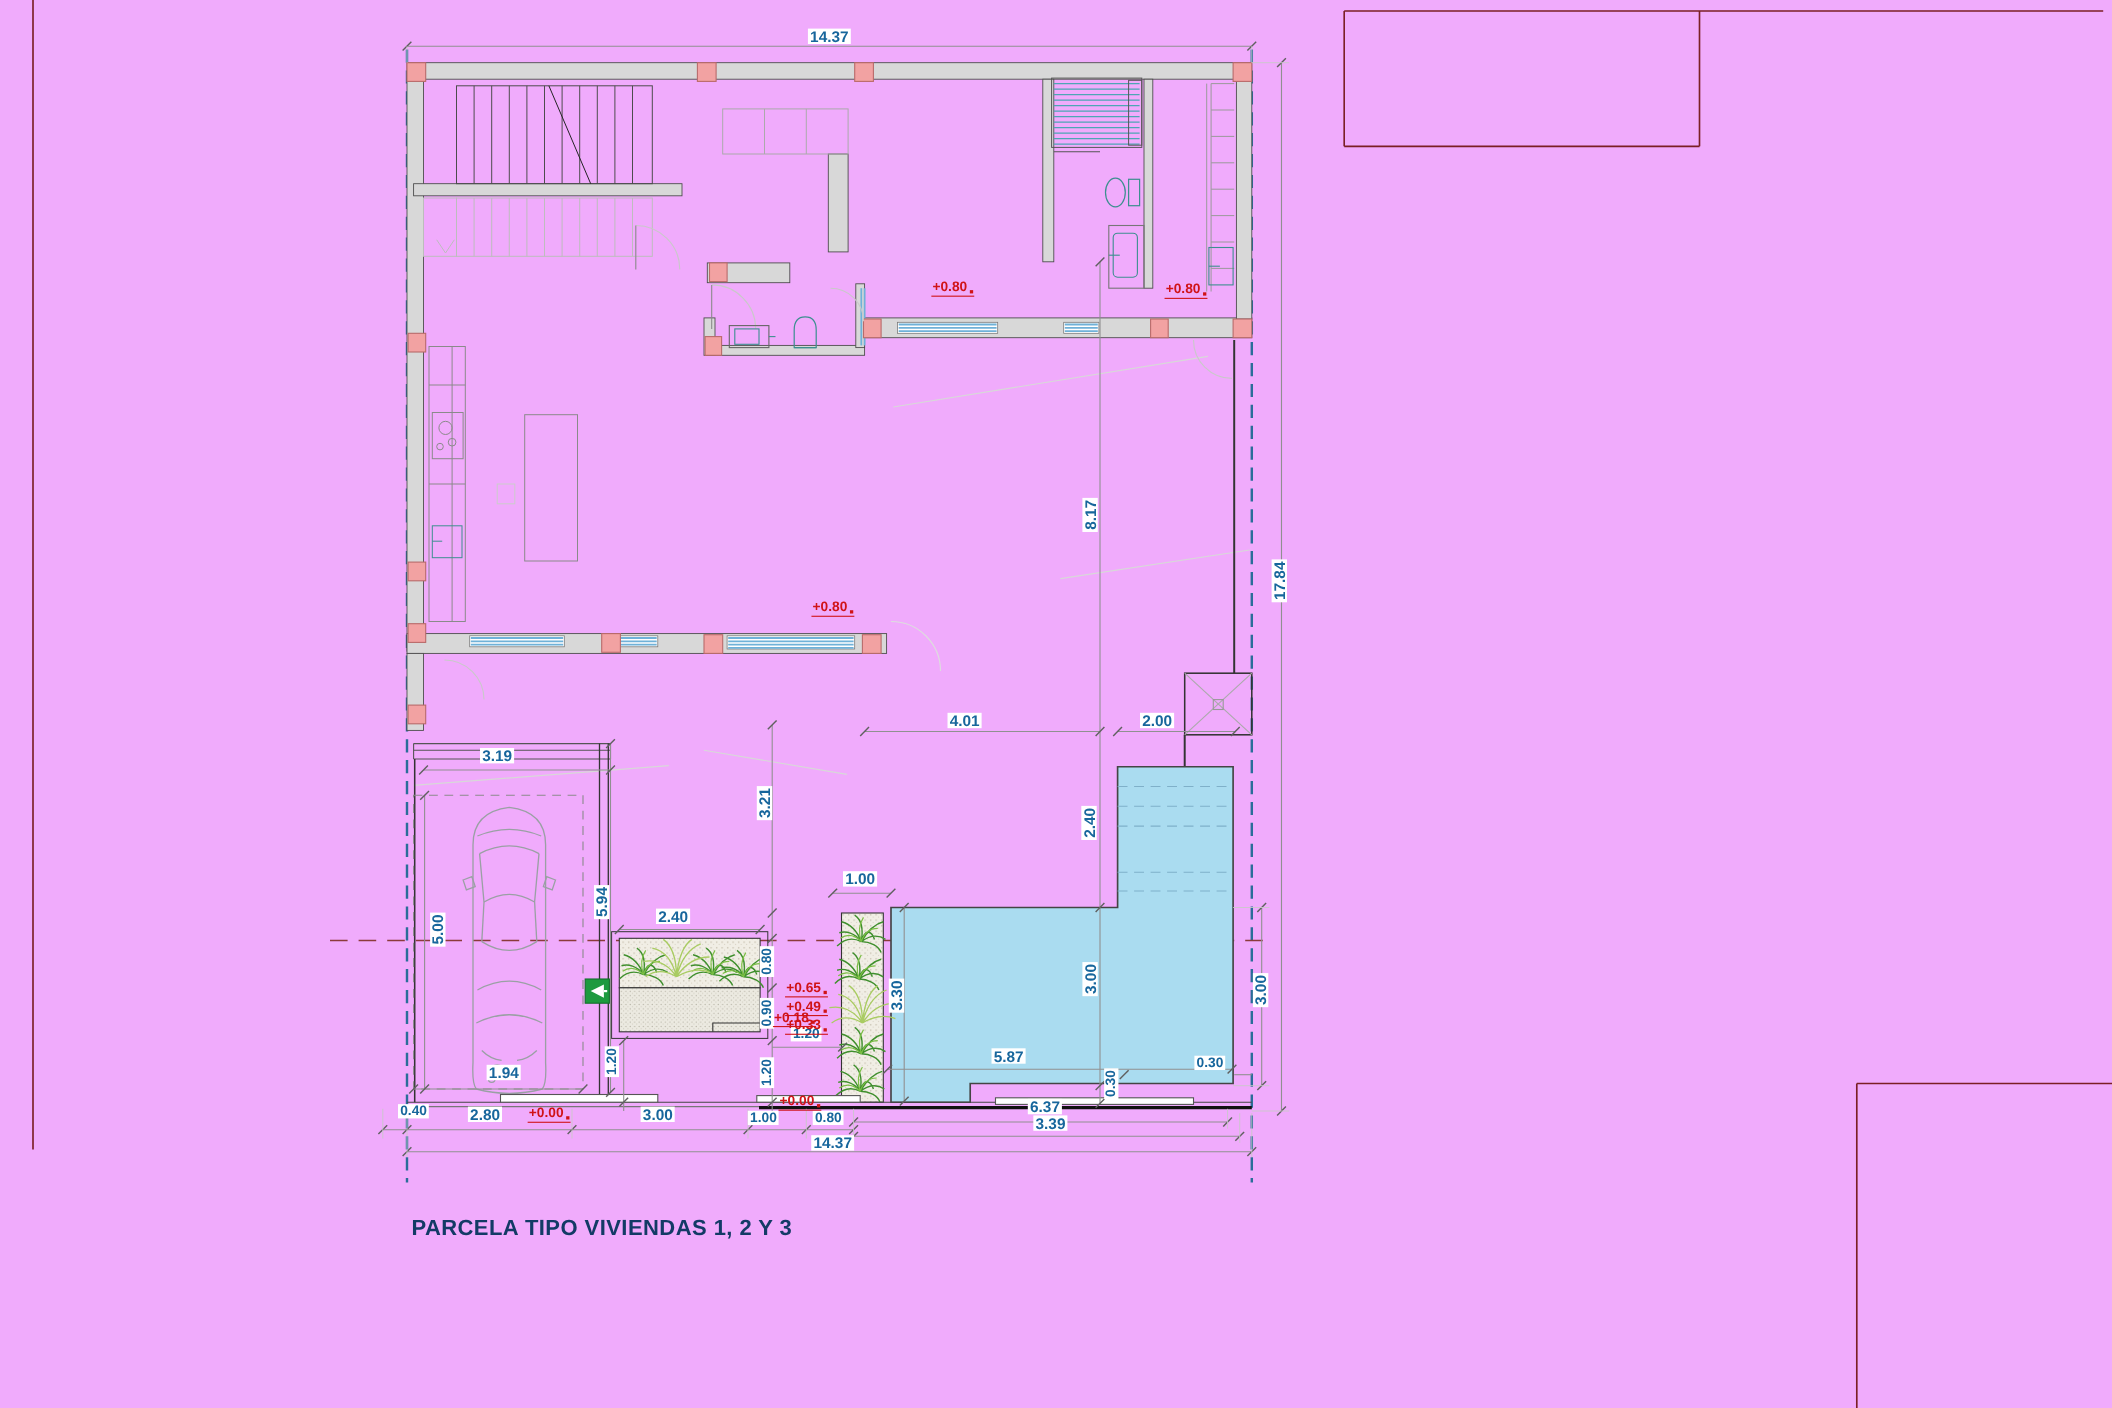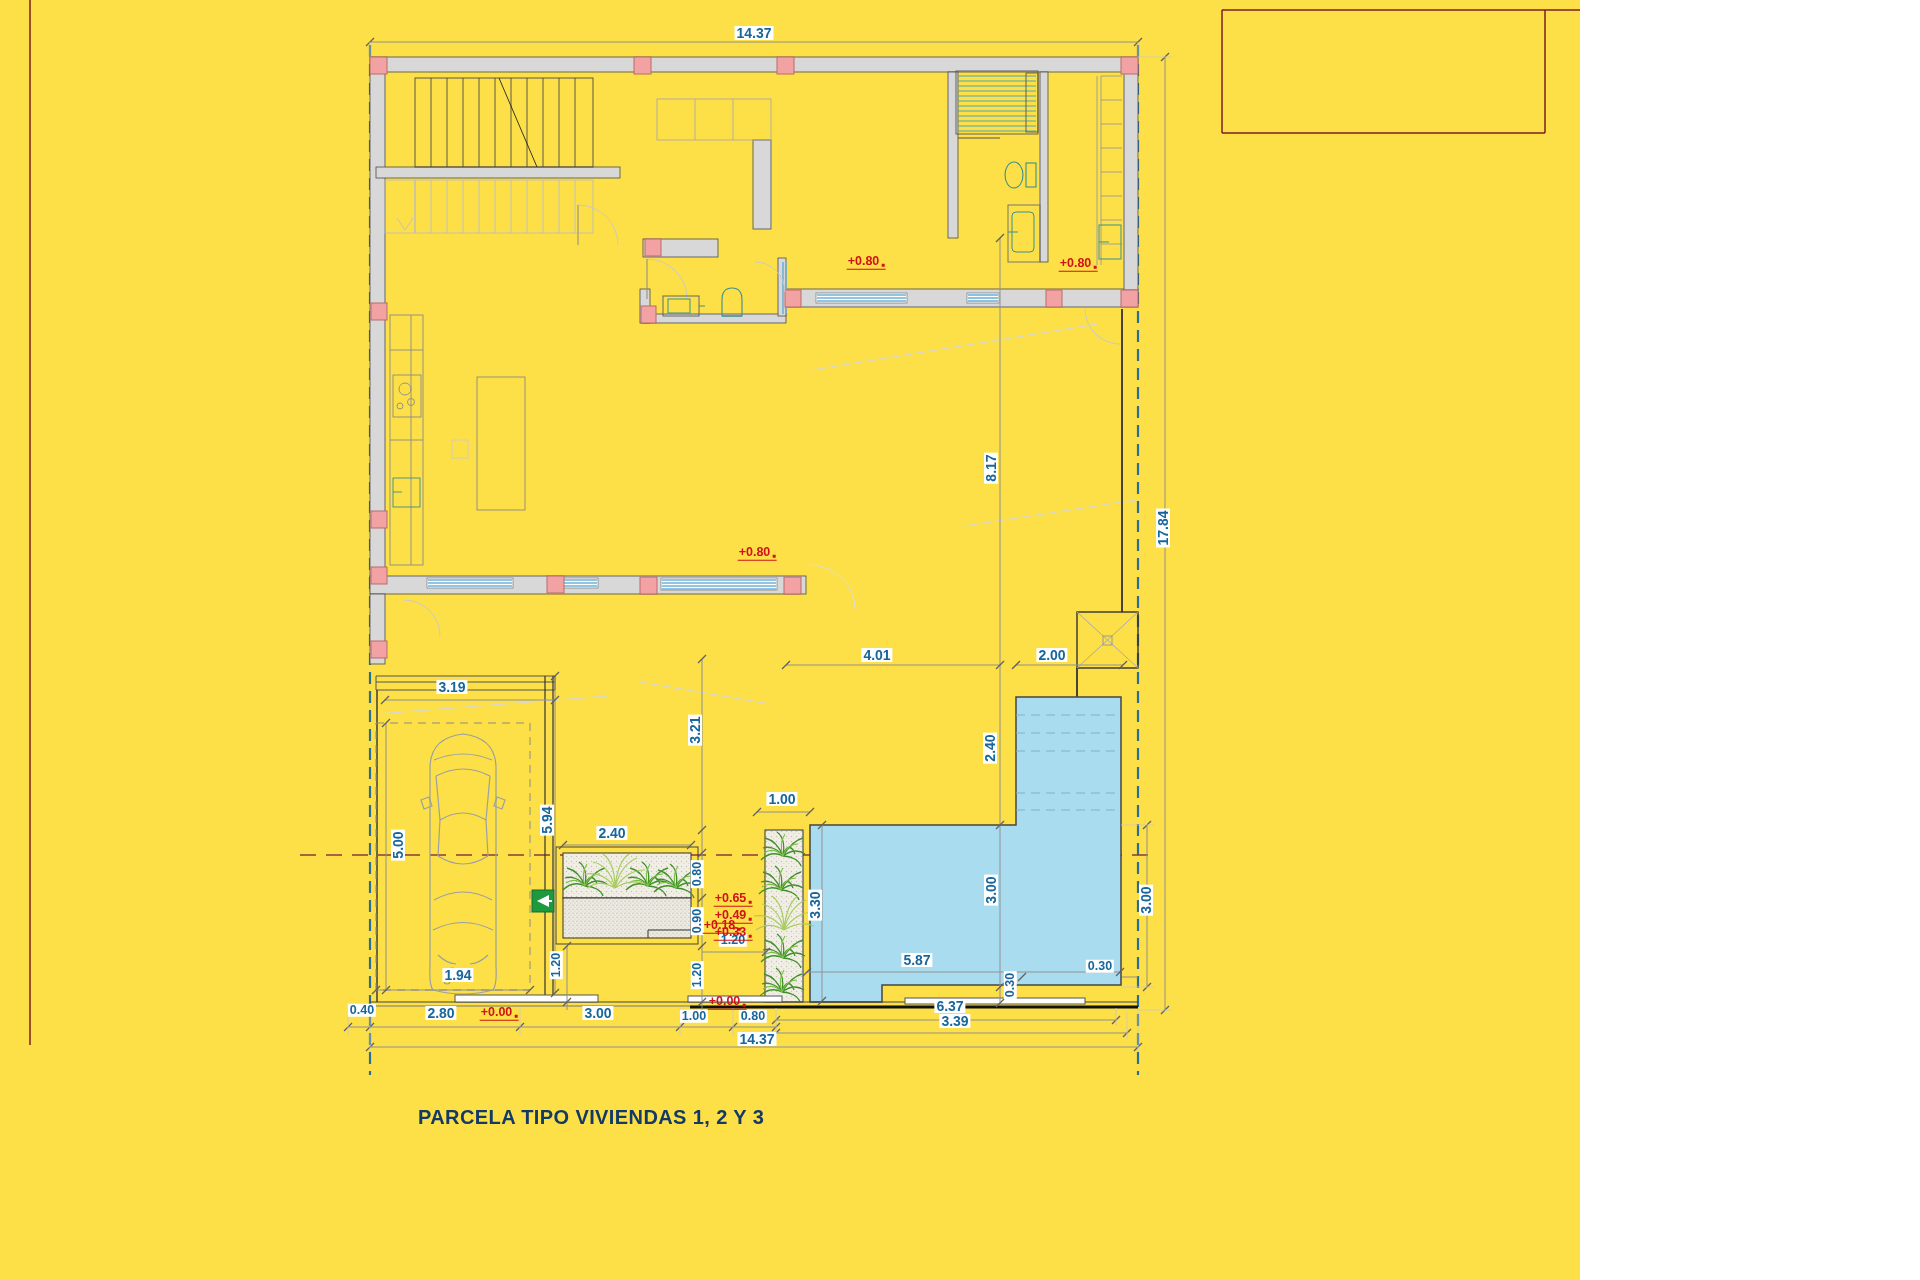--- a/index.html
+++ b/index.html
@@ -1,30 +1,30 @@
 <!DOCTYPE html>
 <html><head>
 <meta charset="utf-8">
 <style>
   html,body{margin:0;padding:0;background:#fff;}
-  #sheet{position:relative;width:1580px;height:1280px;background:#fde047;overflow:hidden;
+  #sheet{position:relative;width:1920px;height:1280px;background:#f0abfc;overflow:hidden;
          font-family:"Liberation Sans",sans-serif;}
   #linework{position:absolute;left:0;top:0;}
   .dim{position:absolute;transform:translate(-50%,-50%);color:#17669c;
        font:700 14px "Liberation Sans",sans-serif;line-height:1;background:#fff;
        padding:0 2px;white-space:nowrap;}
   .dim.v{transform:translate(-50%,-50%) rotate(-90deg);}
   .dim.sm{font-size:12.5px;}
   .lvl{position:absolute;transform:translate(-50%,-50%);color:#d01317;
        font:700 12.5px "Liberation Sans",sans-serif;line-height:1;white-space:nowrap;
        border-bottom:1.5px solid #d01317;padding:0 1px 1px 1px;}
   .lvl::after{content:"";display:inline-block;width:3px;height:3px;background:#d01317;
        margin-left:2px;transform:translateY(2px);}
   #plan-title{position:absolute;left:374px;top:1106px;color:#133a66;
-       font:700 20px "Liberation Sans",sans-serif;letter-spacing:.4px;white-space:nowrap;margin-left:44px;}
+       font:700 20px "Liberation Sans",sans-serif;letter-spacing:.4px;white-space:nowrap;}
 </style>
 </head>
 <body>
 
 <div id="sheet">
 
 <svg id="linework" width="1920" height="1280" viewBox="0 0 1920 1280">
   <defs>
     <pattern id="dots1" width="5" height="5" patternUnits="userSpaceOnUse">
       <rect width="5" height="5" fill="#f1eee5"></rect>
@@ -473,21 +473,21 @@
   <div class="dim" style="left:782px;top:799px">1.00</div>
   <div class="dim v sm" style="left:697px;top:874px">0.80</div>
   <div class="dim v sm" style="left:697px;top:921px">0.90</div>
   <div class="dim v sm" style="left:697px;top:975px">1.20</div>
   <div class="dim sm" style="left:733px;top:940px">1.20</div>
   <div class="dim v sm" style="left:556px;top:965px">1.20</div>
   <div class="dim v" style="left:547px;top:820px">5.94</div>
   <div class="dim" style="left:452px;top:687px">3.19</div>
   <div class="dim v" style="left:398px;top:845px">5.00</div>
   <div class="dim" style="left:458px;top:975px">1.94</div>
-  <div class="dim sm" style="left:362px;top:1010px">0.40</div>
+  <div class="dim sm" style="left:376px;top:1010px">0.40</div>
   <div class="dim" style="left:441px;top:1013px">2.80</div>
   <div class="dim" style="left:598px;top:1013px">3.00</div>
   <div class="dim sm" style="left:694px;top:1016px">1.00</div>
   <div class="dim sm" style="left:753px;top:1016px">0.80</div>
   <div class="dim" style="left:950px;top:1006px">6.37</div>
   <div class="dim" style="left:955px;top:1021px">3.39</div>
   <div class="dim" style="left:757px;top:1039px">14.37</div>
 
   <div class="lvl" style="left:866px;top:262px">+0.80</div>
   <div class="lvl" style="left:1078px;top:264px">+0.80</div>

